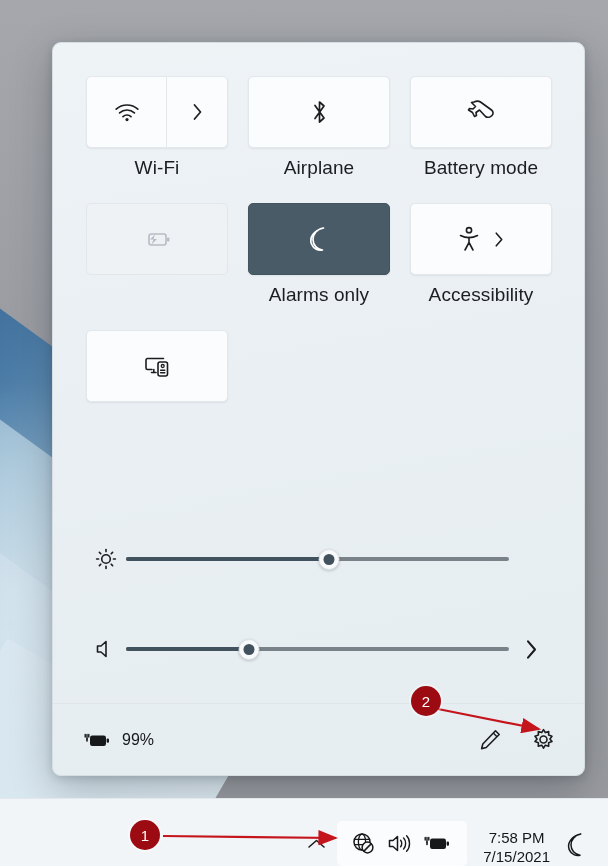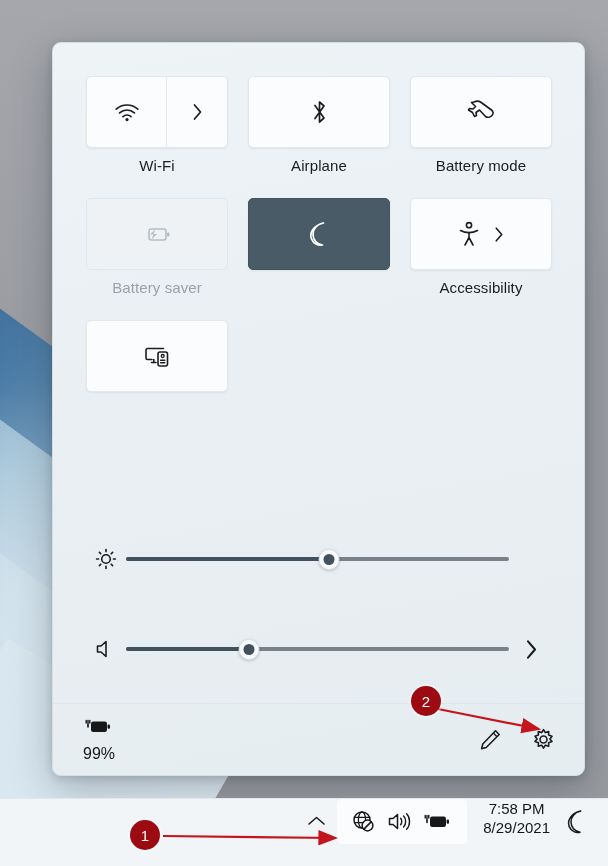--- a/index.html
+++ b/index.html
@@ -125,21 +125,21 @@
     flex: 1; height: 100%;
     display: flex; align-items: center; justify-content: center;
   }
   .tile-inline {
     display: flex; align-items: center; gap: 14px;
   }
 
   .tile-label {
     margin-top: 9px;
     text-align: center;
-    font-size: 15px;
+    font-size: 19px;
     color: #1b1d1f;
     letter-spacing: .1px;
   }
   .tile-label.dim { color: #9aa2a9; }
 
   svg.ic { display: block; }
 
   
   #sliders {
     position: absolute;
@@ -208,41 +208,40 @@
     border-top: 1px solid #dfe5ea;
     display: flex;
     align-items: center;
     justify-content: space-between;
     padding: 0 28px 0 30px;
   }
   #battery-group {
     display: flex;
     align-items: center;
     gap: 9px;
-    flex-direction: column;
   }
   #battery-pct {
     font-size: 16px;
     color: #16181a;
   }
   #footer-actions {
     display: flex;
     align-items: center;
     gap: 28px;
   }
 
   
   #taskbar {
     position: absolute;
     left: 0; bottom: 0;
     width: 608px; height: 68px;
     background: #f2f5f8;
     border-top: 1px solid #e3e8ec;
     display: flex;
-    align-items: flex-start;
+    align-items: flex-end;
     justify-content: flex-end;
     padding-right: 12px;
   }
   #chevron-up-btn {
     width: 34px; height: 44px;
     display: flex; align-items: center; justify-content: center;
   }
   #tray-group {
     display: flex;
     align-items: center;
@@ -356,30 +355,30 @@
       <div class="tile-row">
 
         <div class="tile-cell">
           <div class="tile dim">
             <svg class="ic" width="30" height="20" viewBox="0 0 30 20">
               <rect x="7" y="5" width="17" height="11" rx="2.2" fill="none" stroke="#b5bdc4" stroke-width="1.6"></rect>
               <rect x="25" y="8.5" width="2.4" height="4" rx="1" fill="#b5bdc4"></rect>
               <path d="M13 5.5 L8 10.5 L11.5 10.5 L9.5 15.5 L15 10 L11.5 10 Z" fill="#b5bdc4"></path>
             </svg>
           </div>
-          <div class="tile-label dim">Battery saver</div>
         </div>
 
         <div class="tile-cell">
           <div class="tile active">
             <svg class="ic" width="26" height="28" viewBox="0 0 26 28">
               <path d="M17.5 3 C11 4 7 9 7 14.5 C7 20 11 24.5 16.5 25
                        C12.5 25.8 7.5 24 5.5 19 C3.2 13.2 7 5.5 17.5 3 Z" fill="none" stroke="#ffffff" stroke-width="1.7" stroke-linejoin="round"></path>
             </svg>
           </div>
+          <div class="tile-label">Alarms only</div>
         </div>
 
         <div class="tile-cell">
           <div class="tile">
             <div class="tile-inline">
               <svg class="ic" width="22" height="26" viewBox="0 0 22 26">
                 <circle cx="11" cy="4.2" r="2.6" fill="none" stroke="#1b1d1f" stroke-width="1.6"></circle>
                 <path d="M2.5 9.5 C5.5 11 8 11.6 11 11.6 C14 11.6 16.5 11 19.5 9.5" fill="none" stroke="#1b1d1f" stroke-width="1.6" stroke-linecap="round"></path>
                 <path d="M11 11.6 L11 16.5 M11 16.5 L7 24 M11 16.5 L15 24" fill="none" stroke="#1b1d1f" stroke-width="1.6" stroke-linecap="round"></path>
               </svg>
@@ -512,21 +511,21 @@
       <svg class="ic" width="30" height="21" viewBox="0 0 30 21">
         <path d="M4 4.5 L4 9 M2.2 4.5 L2.2 7 M5.8 4.5 L5.8 7" stroke="#16181a" stroke-width="1.4" stroke-linecap="round"></path>
         <path d="M4 9 L4 11.5" stroke="#16181a" stroke-width="1.6" stroke-linecap="round"></path>
         <rect x="7" y="5.5" width="16" height="10.5" rx="2.2" fill="#16181a"></rect>
         <rect x="23.6" y="8.6" width="2.4" height="4.2" rx="1" fill="#16181a"></rect>
       </svg>
     </div>
 
     <div id="clock">
       <div>7:58 PM</div>
-      <div>8/29/2021</div>
+      <div>7/15/2021</div>
     </div>
 
     <div id="moon-btn">
       <svg class="ic" width="25" height="27" viewBox="0 0 25 27">
         <path d="M16.8 3 C10.8 4.2 7 8.8 7 14 C7 19.3 10.8 23.6 16 24.2
                  C12.2 25.2 7.2 23.4 5.2 18.6 C3 13.1 6.6 5.4 16.8 3 Z" fill="none" stroke="#16181a" stroke-width="1.5" stroke-linejoin="round"></path>
       </svg>
     </div>
 
   </div>

